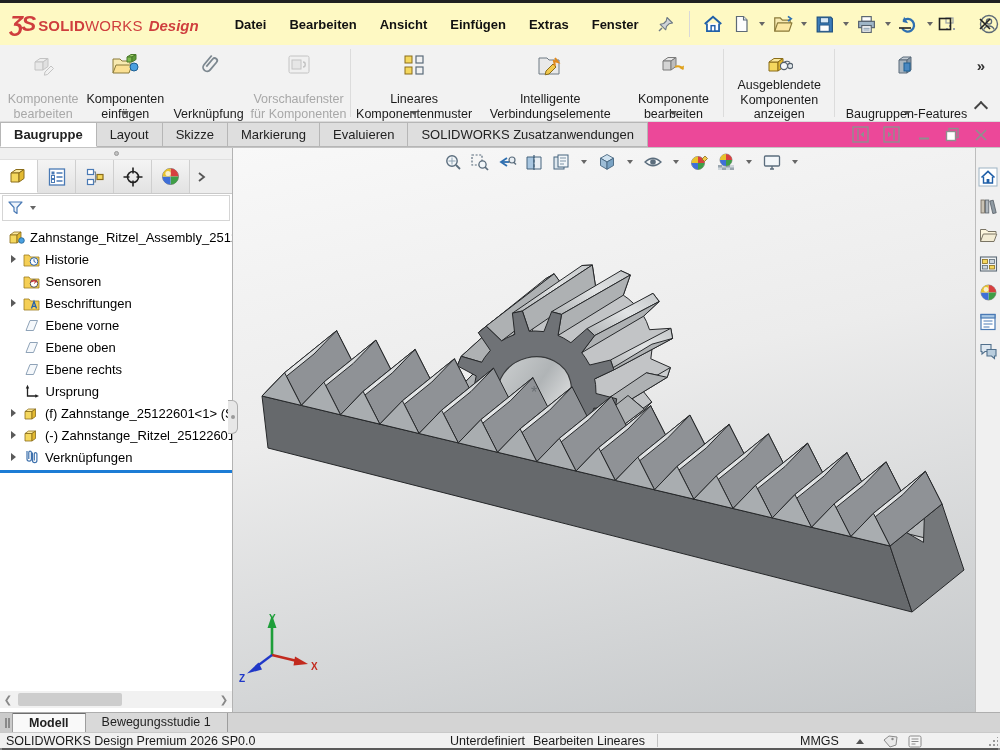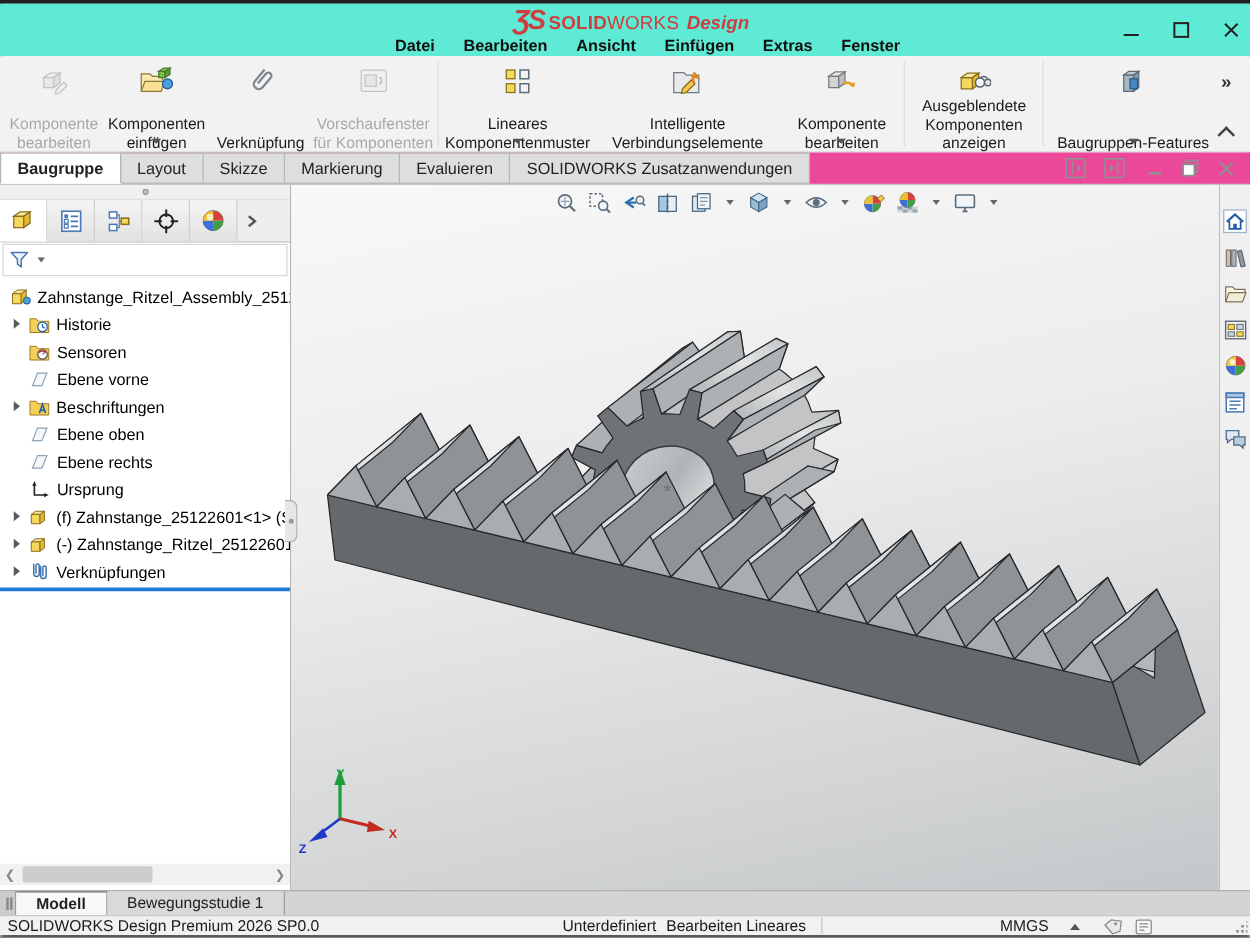--- a/index.html
+++ b/index.html
@@ -1,21 +1,21 @@
 <!DOCTYPE html>
 <html><head>
 <meta charset="utf-8">
 <style>
   html,body{margin:0;padding:0;background:#444;}
   *{box-sizing:border-box;}
   .app{position:relative;width:1000px;height:750px;background:#fff;
     font-family:"Liberation Sans",sans-serif;overflow:hidden;
     box-shadow:inset 0 3px 0 #202020, inset 2px 0 0 #8c8c8c, inset -2px 0 0 #8c8c8c, inset 0 -2px 0 #5a5a5a;}
   
-  .titlebar{position:absolute;left:0;top:3px;width:100%;height:42px;background:#5eead4;display:flex;align-items:center;flex-direction:column;}
+  .titlebar{position:absolute;left:0;top:3px;width:100%;height:42px;background:#fef9c3;display:flex;align-items:center;}
   .logo{display:flex;align-items:baseline;margin-left:10px;color:#cf3e3e;white-space:nowrap;}
   .logo .glyph{font-size:22px;font-weight:bold;font-style:italic;letter-spacing:-2px;margin-right:4px;}
   .logo .b{font-weight:700;font-size:15px;letter-spacing:.2px;}
   .logo .l{font-weight:400;font-size:15px;letter-spacing:.2px;}
   .logo .s{font-style:italic;font-weight:600;font-size:15px;margin-left:6px;}
   .menus{display:flex;gap:23px;margin-left:36px;font-size:13px;font-weight:600;color:#111;}
   .menus span{cursor:default;}
   .qsep{width:1px;height:26px;background:#d9d9d9;margin:0 8px;}
   .qbar{display:flex;align-items:center;gap:2px;}
   .qbtn{width:26px;height:26px;display:flex;align-items:center;justify-content:center;}
@@ -442,37 +442,37 @@
             <svg width="17" height="15" viewBox="0 0 17 15">
                 <path d="M1 3 h5 l1.5 2 H16 v9 H1z" fill="#f5cf56" stroke="#9c7c1e" stroke-width=".8"></path>
                 <circle cx="11" cy="9.5" r="3.8" fill="#fff" stroke="#555" stroke-width="1"></circle>
                 <path d="M8.2 8 a3.8 3.8 0 0 1 5.6 0" fill="none" stroke="#c03030" stroke-width="1.3"></path>
                 <path d="M11 9.5 l2-1.8" stroke="#c03030" stroke-width="1"></path>
               </svg>
           </span>
           <span class="tlabel">Sensoren</span>
         </div>
         <div class="trow">
-          <span class="tri none"></span>
-          <span class="ticn">
-            <svg width="17" height="15" viewBox="0 0 17 15">
-                <path d="M3 12.5 L7 2.5 H14.5 L10.5 12.5z" fill="#eef3f8" fill-opacity=".6" stroke="#8fa3b8" stroke-width="1"></path>
-              </svg>
-          </span>
-          <span class="tlabel">Ebene vorne</span>
-        </div>
-        <div class="trow">
           <span class="tri"></span>
           <span class="ticn">
             <svg width="17" height="15" viewBox="0 0 17 15">
                 <path d="M1 3 h5 l1.5 2 H16 v9 H1z" fill="#f5cf56" stroke="#9c7c1e" stroke-width=".8"></path>
                 <path d="M8.5 12.5 L11 5.5 L13.5 12.5 M9.5 10.3 h3" fill="none" stroke="#2762ad" stroke-width="1.3"></path>
               </svg>
           </span>
           <span class="tlabel">Beschriftungen</span>
+        </div>
+        <div class="trow">
+          <span class="tri none"></span>
+          <span class="ticn">
+            <svg width="17" height="15" viewBox="0 0 17 15">
+                <path d="M3 12.5 L7 2.5 H14.5 L10.5 12.5z" fill="#eef3f8" fill-opacity=".6" stroke="#8fa3b8" stroke-width="1"></path>
+              </svg>
+          </span>
+          <span class="tlabel">Ebene vorne</span>
         </div>
         <div class="trow">
           <span class="tri none"></span>
           <span class="ticn">
             <svg width="17" height="15" viewBox="0 0 17 15">
                 <path d="M3 12.5 L7 2.5 H14.5 L10.5 12.5z" fill="#eef3f8" fill-opacity=".6" stroke="#8fa3b8" stroke-width="1"></path>
               </svg>
           </span>
           <span class="tlabel">Ebene oben</span>
         </div>

